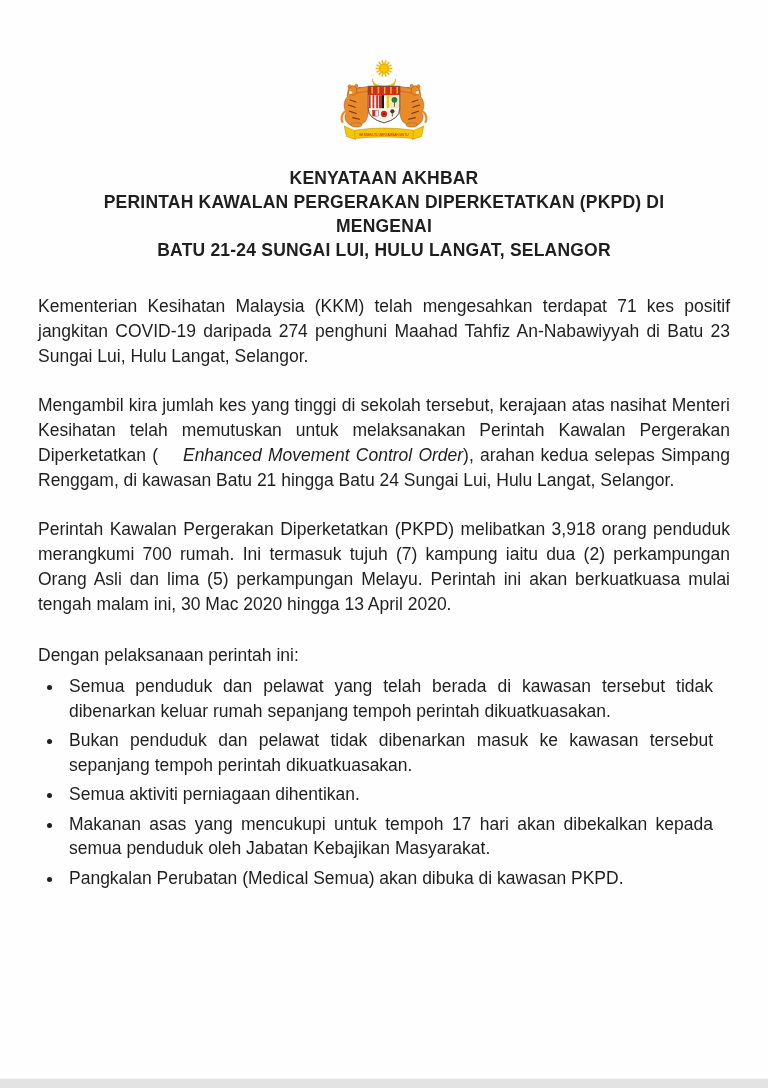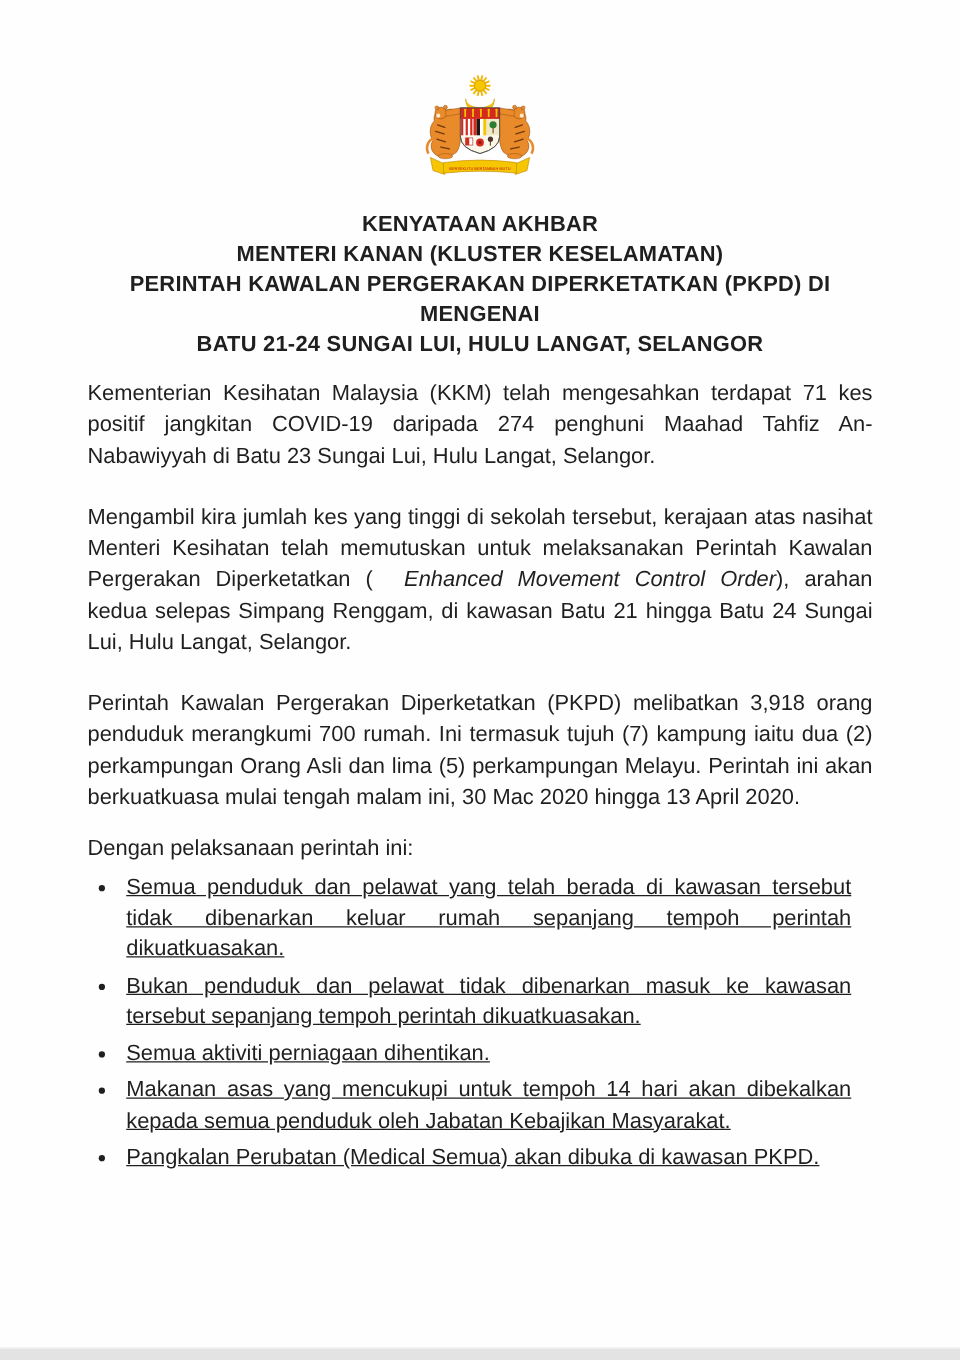--- a/index.html
+++ b/index.html
@@ -5,21 +5,21 @@
   html,body { margin:0; padding:0; background:#ffffff; }
   .page {
     position:relative;
     width:768px; height:1088px;
     margin:0 auto;
     background:#fefefe;
     font-family:"Liberation Sans", sans-serif;
     color:#1f1f1f;
     overflow:hidden;
   }
-  .content { padding:0 70px; }
+  .content { padding:0 38px; }
 
   
   .crest { margin-top:56px; text-align:center; }
   .crest svg { width:118px; height:94px; }
 
   
   .title-block {
     margin-top:12px;
     text-align:center;
     font-weight:bold;
@@ -30,31 +30,30 @@
   .title-line { white-space:nowrap; }
 
   
   p.body-par {
     margin:0;
     margin-top:24px;
     font-size:17.5px;
     line-height:25px;
     text-align:justify;
   }
-  p.first-par { margin-top:15px; }
-  p.list-intro { margin-top:16px; text-align:left; }
+  p.first-par { margin-top:32px; }
+  p.list-intro { margin-top:26px; text-align:left; }
   .italic { font-style:italic;margin-left:25px; }
 
   
   ul.measures {
     margin:6px 17px 0 0;
     padding-left:26px;
     font-size:17.5px;
     line-height:24.5px;
-    text-decoration:underline;
   }
   ul.measures li {
     padding-left:5px;
     margin-bottom:5px;
     text-align:justify;
   }
 
   
   .bottom-bar {
     position:absolute;
@@ -157,39 +156,38 @@
 
         <path d="M56,144 L34,134 L38,154 L56,160 Z" fill="#F6C700" stroke="#C08A00" stroke-width="1"></path>
         <path d="M164,144 L186,134 L182,154 L164,160 Z" fill="#F6C700" stroke="#C08A00" stroke-width="1"></path>
         <path d="M54,142 Q110,134 166,142 L166,158 Q110,152 54,158 Z" fill="#F6C700" stroke="#C08A00" stroke-width="1"></path>
         <text x="110" y="152.5" text-anchor="middle" font-size="6" fill="#C1121F" font-family="Liberation Sans, sans-serif">BERSEKUTU BERTAMBAH MUTU</text>
       </svg>
     </div>
 
     <div class="title-block">
       <div class="title-line">KENYATAAN AKHBAR</div>
-      <div class="title-line">MENTERI KANAN (KLUSTER KESELAMATAN)</div>
       <div class="title-line">PERINTAH KAWALAN PERGERAKAN DIPERKETATKAN (PKPD) DI</div>
       <div class="title-line">MENGENAI</div>
       <div class="title-line">BATU 21-24 SUNGAI LUI, HULU LANGAT, SELANGOR</div>
     </div>
 
     <p class="body-par first-par">Kementerian Kesihatan Malaysia (KKM) telah mengesahkan terdapat 71 kes positif jangkitan COVID-19 daripada 274 penghuni Maahad Tahfiz An-Nabawiyyah di Batu 23 Sungai Lui, Hulu Langat, Selangor.</p>
 
     <p class="body-par"><span>Mengambil kira jumlah kes yang tinggi di sekolah tersebut, kerajaan atas nasihat Menteri Kesihatan telah memutuskan untuk melaksanakan Perintah Kawalan Pergerakan Diperketatkan (</span><span class="italic">Enhanced Movement Control Order</span><span>), arahan kedua selepas Simpang Renggam, di kawasan Batu 21 hingga Batu 24 Sungai Lui, Hulu Langat, Selangor.</span></p>
 
     <p class="body-par">Perintah Kawalan Pergerakan Diperketatkan (PKPD) melibatkan 3,918 orang penduduk merangkumi 700 rumah. Ini termasuk tujuh (7) kampung iaitu dua (2) perkampungan Orang Asli dan lima (5) perkampungan Melayu. Perintah ini akan berkuatkuasa mulai tengah malam ini, 30 Mac 2020 hingga 13 April 2020.</p>
 
 
     <p class="body-par list-intro">Dengan pelaksanaan perintah ini:</p>
 
     <ul class="measures">
       <li>Semua penduduk dan pelawat yang telah berada di kawasan tersebut tidak dibenarkan keluar rumah sepanjang tempoh perintah dikuatkuasakan.</li>
       <li>Bukan penduduk dan pelawat tidak dibenarkan masuk ke kawasan tersebut sepanjang tempoh perintah dikuatkuasakan.</li>
       <li>Semua aktiviti perniagaan dihentikan.</li>
-      <li>Makanan asas yang mencukupi untuk tempoh 14 hari akan dibekalkan kepada semua penduduk oleh Jabatan Kebajikan Masyarakat.</li>
+      <li>Makanan asas yang mencukupi untuk tempoh 17 hari akan dibekalkan kepada semua penduduk oleh Jabatan Kebajikan Masyarakat.</li>
       <li>Pangkalan Perubatan (Medical Semua) akan dibuka di kawasan PKPD.</li>
     </ul>
 
   </div>
 
   <div class="bottom-bar"></div>
 </div>
 
 </body></html>

